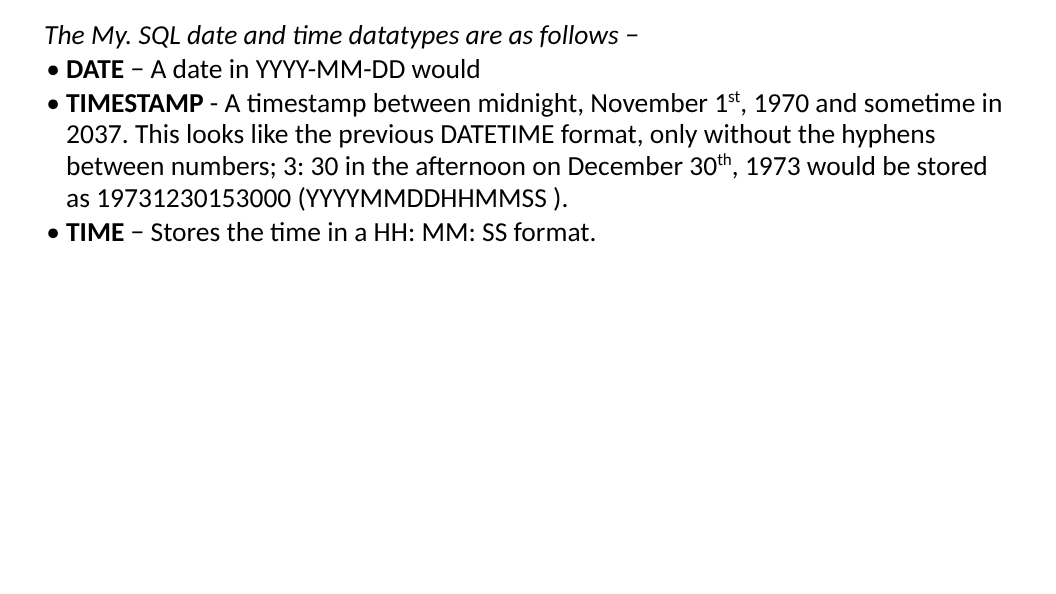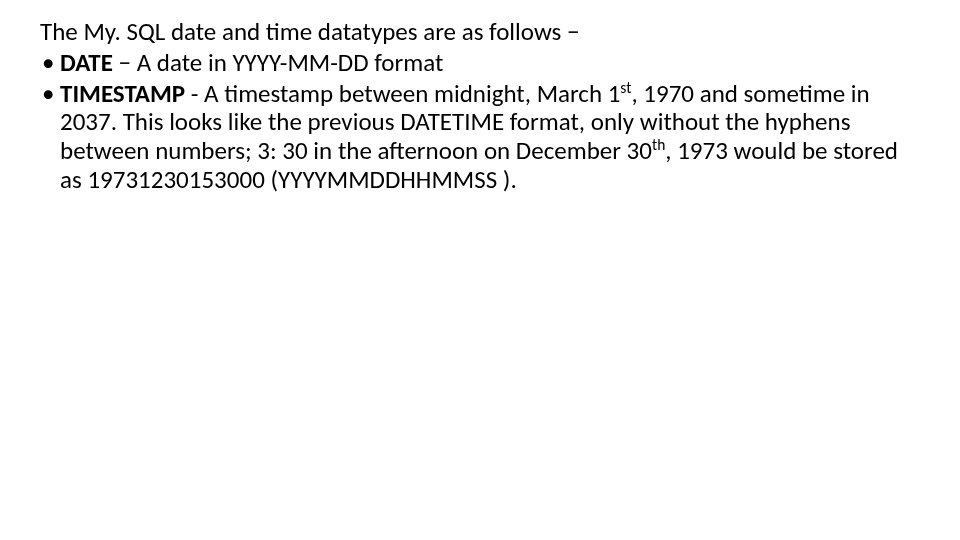--- a/index.html
+++ b/index.html
@@ -26,20 +26,21 @@
     color: #000;
     letter-spacing: 0.2px;
   }
   .body {
     font-size: 25px;
     line-height: 1.15;
     color: #000;
   }
   .intro {
     margin: 0 0 2px 0;
+    font-style: italic;
   }
   ul.items {
     list-style: none;
     margin: 0;
     padding: 0;
   }
   ul.items li {
     position: relative;
     padding-left: 20px;
     margin: 0 0 2px 0;
@@ -59,20 +60,23 @@
 </head>
 <body>
 
 <div class="slide">
 
   <div class="body">
     <p class="intro">The My. SQL date and time datatypes are as follows −</p>
 
     <ul class="items">
       <li>
-        <span class="b">DATE</span><span> − A date in YYYY-MM-DD format</span>
+        <span class="b">DATE</span><span> − A date in YYYY-MM-DD would</span>
       </li>
       <li>
-        <span class="b">TIMESTAMP</span><span> - A timestamp between midnight, March 1</span><sup>st</sup><span>, 1970 and sometime in 2037. This looks like the previous DATETIME format, only without the hyphens between numbers; 3: 30 in the afternoon on December 30</span><sup>th</sup><span>, 1973 would be stored as 19731230153000 (YYYYMMDDHHMMSS ).</span>
+        <span class="b">TIMESTAMP</span><span> - A timestamp between midnight, November 1</span><sup>st</sup><span>, 1970 and sometime in 2037. This looks like the previous DATETIME format, only without the hyphens between numbers; 3: 30 in the afternoon on December 30</span><sup>th</sup><span>, 1973 would be stored as 19731230153000 (YYYYMMDDHHMMSS ).</span>
+      </li>
+      <li>
+        <span class="b">TIME</span><span> − Stores the time in a HH: MM: SS format.</span>
       </li>
     </ul>
   </div>
 </div>
 
 </body></html>

